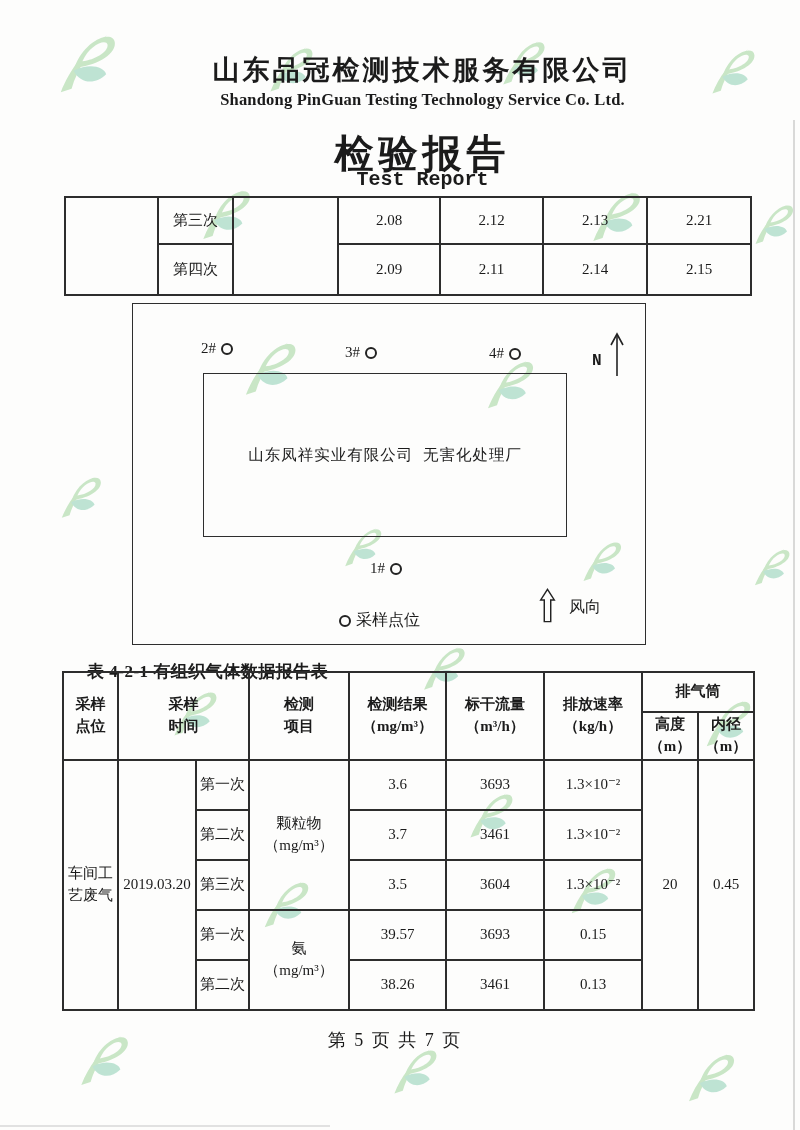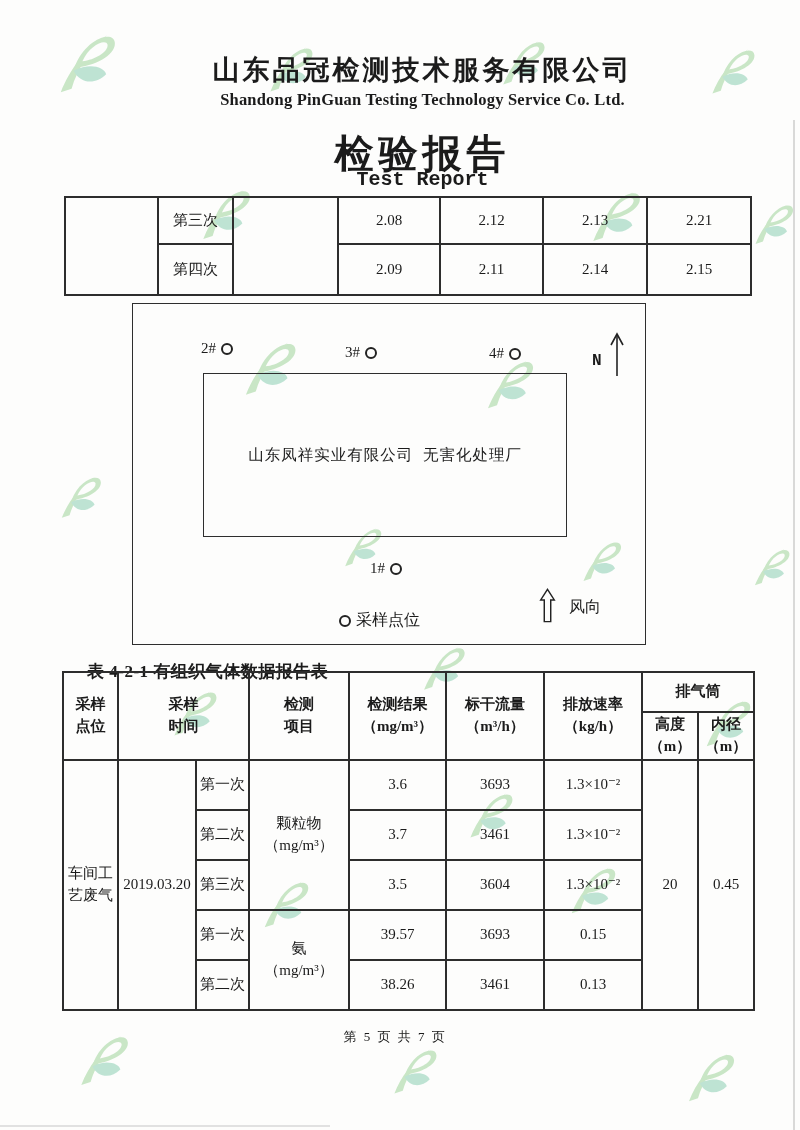--- a/index.html
+++ b/index.html
@@ -35,21 +35,21 @@
   .diagram { position:absolute; left:132px; top:303px; width:514px; height:342px;
              border:1.5px solid #2e2e2e; font-size:15px; }
   .dg { position:absolute; display:flex; align-items:center; gap:5px; }
   .circle { width:12px; height:12px; border:2px solid #222; border-radius:50%; background:transparent; flex:none; }
   .facility { position:absolute; left:70px; top:69px; width:364px; height:164px;
               border:1.5px solid #2e2e2e; display:flex; align-items:center; justify-content:center; }
   .facility span { font-size:15.5px; white-space:pre; letter-spacing:1px; }
   .mono { font-family:"Liberation Mono","DejaVu Sans Mono",monospace; font-weight:bold; }
   
   .tbl-caption { position:absolute; left:87px; top:644px; font-size:17px; font-weight:bold; letter-spacing:.5px;margin-top:16px; }
-  .footer { position:absolute; left:0; right:30px; top:1028px; text-align:center; font-size:13px; letter-spacing:2px;padding-left:20px; }
+  .footer { position:absolute; left:0; right:30px; top:1028px; text-align:center; font-size:18px; letter-spacing:2px;padding-left:20px; }
   
   .edge-r { position:absolute; top:120px; bottom:0; right:5px; width:2px; background:#c9c9c9; opacity:.7; }
   .edge-b { position:absolute; left:0; bottom:3px; width:330px; height:2px; background:#cfcfcf; opacity:.6; }
 </style>
 </head>
 <body>
 
 <div class="page">
 
   <svg width="0" height="0" style="position:absolute">

